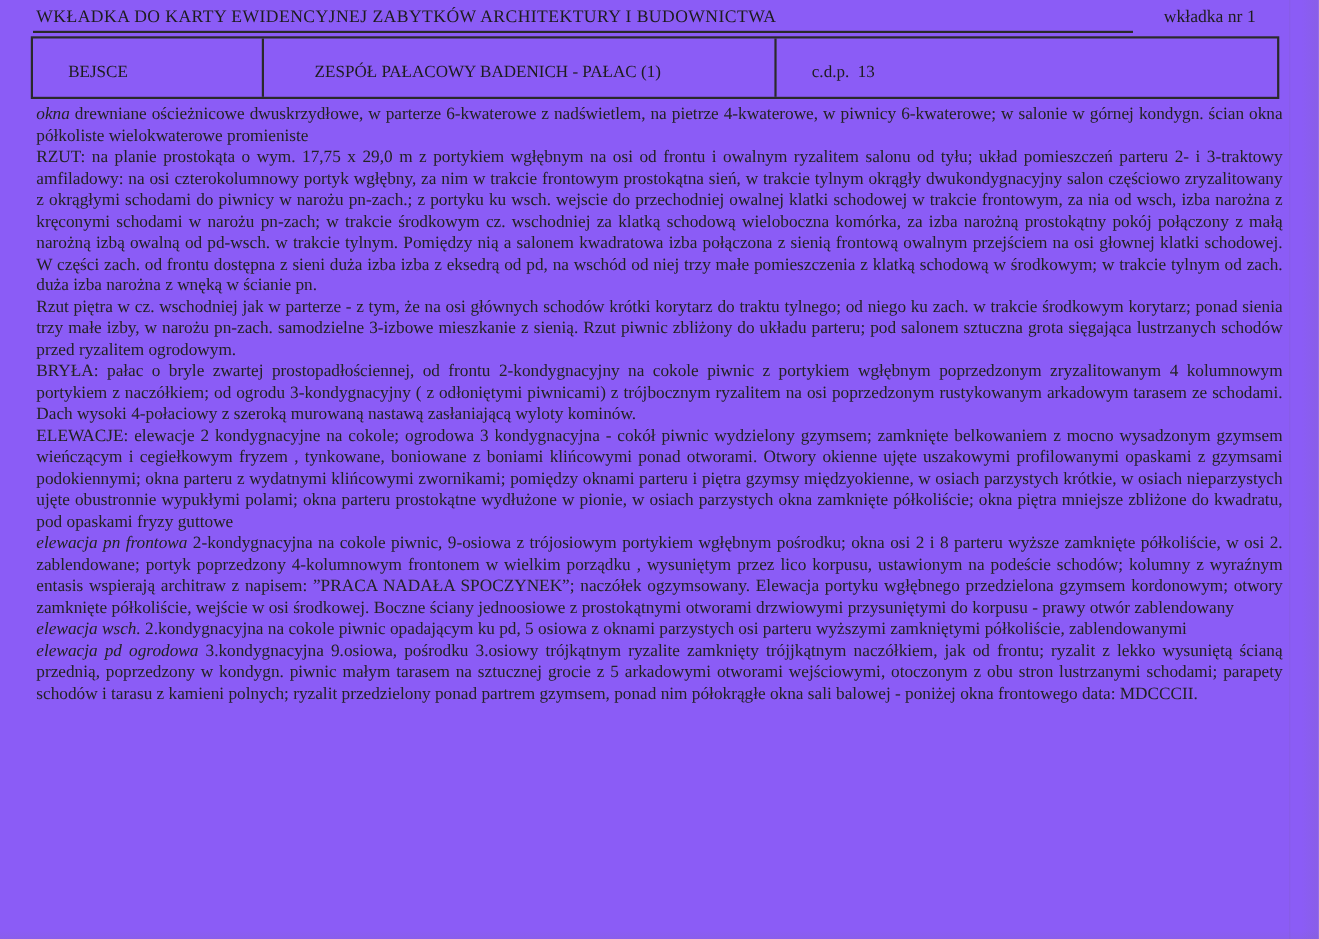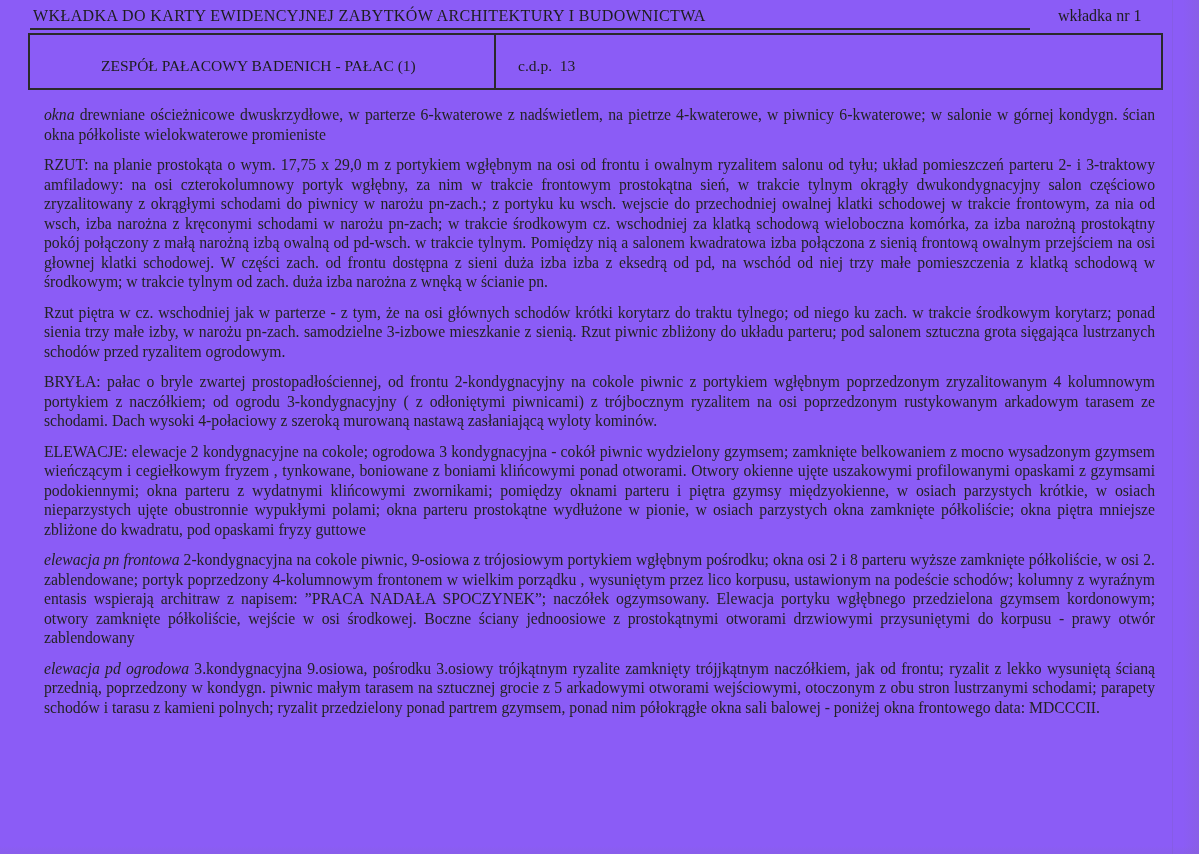--- a/index.html
+++ b/index.html
@@ -60,53 +60,55 @@
   }
   .id-cell {
     box-sizing: border-box;
     display: flex; align-items: center;
     padding-top: 9px;
     font-size: 15.5px; color: #1d1d1d;
     white-space: pre;
     overflow: hidden;
   }
   .id-cell.locality   { width: 210px; border-right: 2px solid #2a2a2a; padding-left: 32px; }
-  .id-cell.objectname { width: 466px; border-right: 2px solid #2a2a2a; padding-left: 71px; }
-  .id-cell.continuation { flex: 1; padding-left: 22px; }
+  .id-cell.objectname { width: 466px; border-right: 2px solid #2a2a2a; padding-left: 46px; }
+  .id-cell.continuation { flex: 1; padding-left: 32px; }
 
   .body-text {
     position: absolute; left: 33px; top: 94px;
     width: 1133px;
     font-size: 15.7px; line-height: 19.5px;
     color: #232323;
     text-align: justify;
   }
-  .body-text p { margin: 11px; padding: 0; }
+  .body-text p { margin: 0; padding: 0; }
   .para-lead { font-style: italic; }
 </style>
 </head>
 <body>
 
 <div class="page">
 
   <div class="header-title">WKŁADKA DO KARTY EWIDENCYJNEJ ZABYTKÓW ARCHITEKTURY I BUDOWNICTWA</div>
   <div class="header-rule"></div>
   <div class="insert-number">wkładka nr 1</div>
 
   <div class="id-table">
+    <div class="id-cell locality">BEJSCE</div>
     <div class="id-cell objectname">ZESPÓŁ PAŁACOWY BADENICH - PAŁAC (1)</div>
     <div class="id-cell continuation">c.d.p.  13</div>
   </div>
 
   <div class="body-text">
     <p><span class="para-lead">okna</span><span> drewniane ościeżnicowe dwuskrzydłowe, w parterze 6-kwaterowe z nadświetlem, na pietrze 4-kwaterowe, w piwnicy 6-kwaterowe; w salonie w górnej kondygn. ścian okna półkoliste wielokwaterowe promieniste</span></p>
     <p><span class="para-lead"></span><span>RZUT: na planie prostokąta o wym. 17,75 x 29,0 m z portykiem wgłębnym na osi od frontu i owalnym ryzalitem salonu od tyłu; układ pomieszczeń parteru 2- i 3-traktowy amfiladowy: na osi czterokolumnowy portyk wgłębny, za nim w trakcie frontowym prostokątna sień, w trakcie tylnym  okrągły dwukondygnacyjny salon częściowo zryzalitowany z okrągłymi schodami do piwnicy w narożu pn-zach.; z portyku ku wsch. wejscie do przechodniej owalnej klatki schodowej  w trakcie frontowym, za nia od wsch, izba narożna z kręconymi schodami w narożu pn-zach; w trakcie środkowym cz. wschodniej za klatką schodową wieloboczna komórka, za izba narożną  prostokątny pokój połączony z małą narożną izbą owalną od pd-wsch. w trakcie tylnym. Pomiędzy nią a salonem kwadratowa izba połączona  z sienią frontową  owalnym przejściem na osi głownej klatki schodowej. W części zach. od frontu dostępna z sieni duża izba  izba  z eksedrą od pd, na wschód od niej trzy małe pomieszczenia z klatką schodową w środkowym; w trakcie tylnym od zach. duża izba narożna  z wnęką w ścianie pn.</span></p>
     <p><span class="para-lead"></span><span>Rzut piętra  w cz. wschodniej jak w parterze - z tym,  że  na osi głównych schodów krótki korytarz do traktu tylnego; od niego ku zach. w trakcie środkowym korytarz; ponad sienia trzy małe izby, w narożu pn-zach. samodzielne 3-izbowe mieszkanie z sienią. Rzut piwnic zbliżony do układu parteru; pod salonem sztuczna grota sięgająca lustrzanych schodów przed ryzalitem ogrodowym.</span></p>
     <p><span class="para-lead"></span><span>BRYŁA: pałac o bryle zwartej prostopadłościennej, od frontu 2-kondygnacyjny na cokole piwnic z portykiem wgłębnym poprzedzonym zryzalitowanym 4 kolumnowym portykiem  z naczółkiem;  od ogrodu 3-kondygnacyjny ( z odłoniętymi piwnicami) z trójbocznym ryzalitem na osi poprzedzonym rustykowanym arkadowym tarasem ze schodami. Dach wysoki 4-połaciowy z szeroką murowaną nastawą zasłaniającą wyloty kominów.</span></p>
     <p><span class="para-lead"></span><span>ELEWACJE: elewacje 2 kondygnacyjne na cokole;  ogrodowa 3 kondygnacyjna - cokół piwnic wydzielony gzymsem;  zamknięte  belkowaniem z mocno wysadzonym gzymsem wieńczącym i cegiełkowym fryzem , tynkowane,  boniowane z boniami klińcowymi ponad otworami. Otwory okienne ujęte uszakowymi profilowanymi opaskami z gzymsami podokiennymi; okna parteru z wydatnymi klińcowymi zwornikami;  pomiędzy oknami parteru i piętra gzymsy międzyokienne, w osiach parzystych krótkie, w osiach nieparzystych ujęte obustronnie wypukłymi polami;  okna parteru prostokątne wydłużone w pionie,  w osiach parzystych okna zamknięte półkoliście; okna piętra mniejsze  zbliżone do kwadratu, pod opaskami fryzy guttowe</span></p>
     <p><span class="para-lead">elewacja pn frontowa</span><span> 2-kondygnacyjna na cokole piwnic, 9-osiowa z trójosiowym portykiem wgłębnym pośrodku; okna osi 2 i 8 parteru wyższe zamknięte półkoliście, w osi 2. zablendowane;  portyk  poprzedzony 4-kolumnowym frontonem w wielkim porządku , wysuniętym przez lico korpusu, ustawionym na podeście schodów; kolumny z wyraźnym entasis wspierają architraw z napisem: ”PRACA NADAŁA SPOCZYNEK”; naczółek ogzymsowany. Elewacja portyku wgłębnego przedzielona gzymsem kordonowym; otwory zamknięte półkoliście, wejście w osi środkowej. Boczne ściany jednoosiowe  z prostokątnymi otworami drzwiowymi przysuniętymi do korpusu - prawy otwór zablendowany</span></p>
+    <p><span class="para-lead">elewacja wsch.</span><span>  2.kondygnacyjna na cokole piwnic opadającym ku pd, 5 osiowa z oknami parzystych osi parteru wyższymi zamkniętymi półkoliście, zablendowanymi</span></p>
     <p><span class="para-lead">elewacja pd ogrodowa</span><span> 3.kondygnacyjna  9.osiowa, pośrodku  3.osiowy trójkątnym ryzalite zamknięty trójjkątnym naczółkiem, jak od frontu; ryzalit z lekko wysuniętą ścianą przednią, poprzedzony w kondygn. piwnic małym tarasem na sztucznej grocie z 5 arkadowymi otworami wejściowymi, otoczonym z obu stron lustrzanymi schodami; parapety schodów i tarasu z kamieni polnych; ryzalit przedzielony ponad partrem gzymsem, ponad nim półokrągłe okna  sali balowej - poniżej okna frontowego data: MDCCCII.</span></p>
   </div>
 
   <div class="scan-line-right"></div>
   <div class="scan-edge-right"></div>
   <div class="scan-edge-bottom"></div>
 </div>
 
 </body></html>

